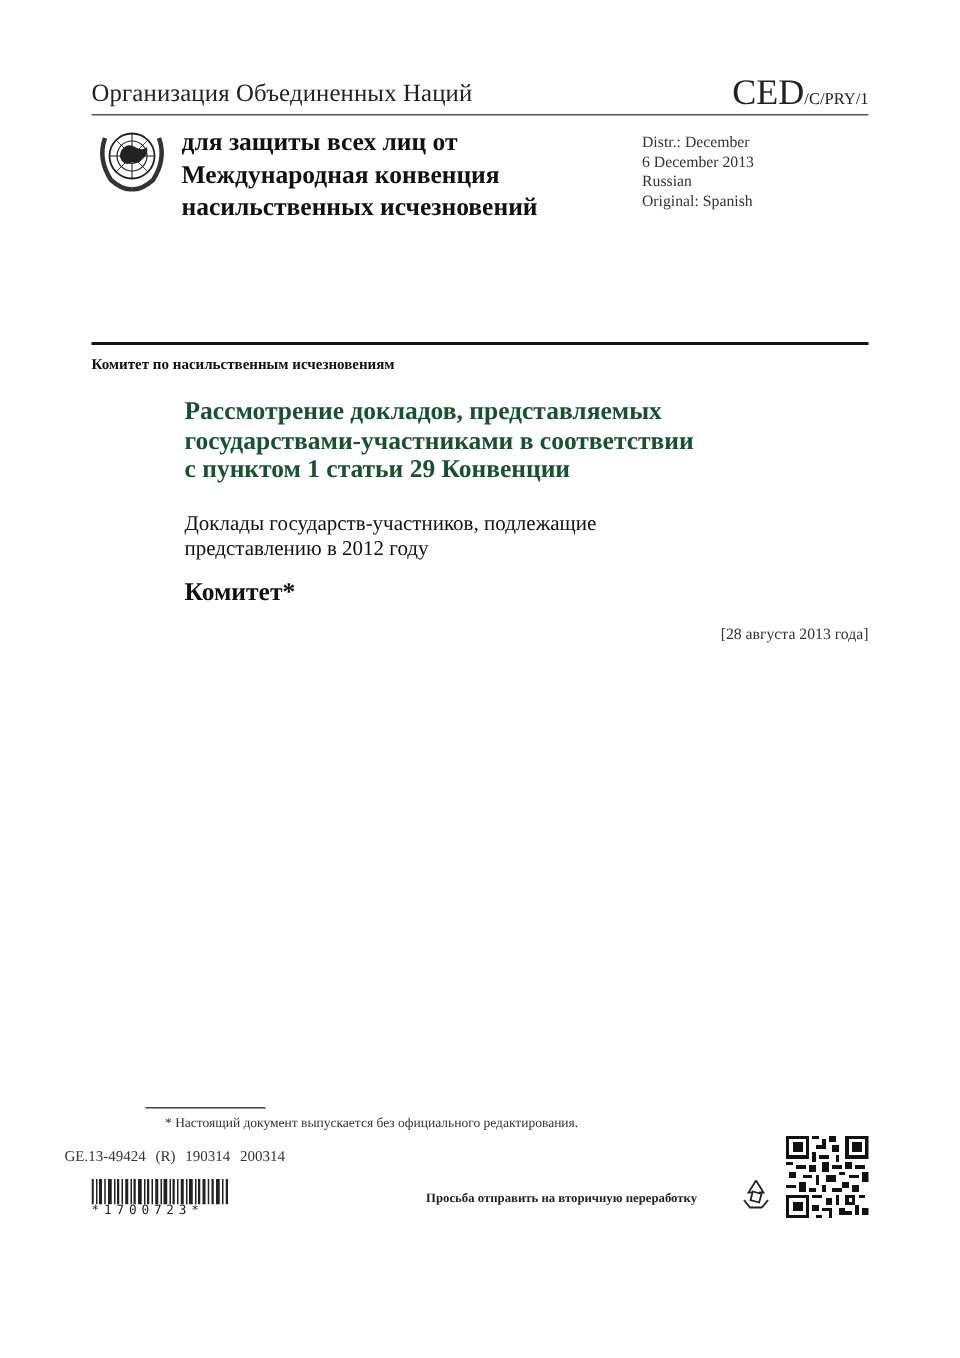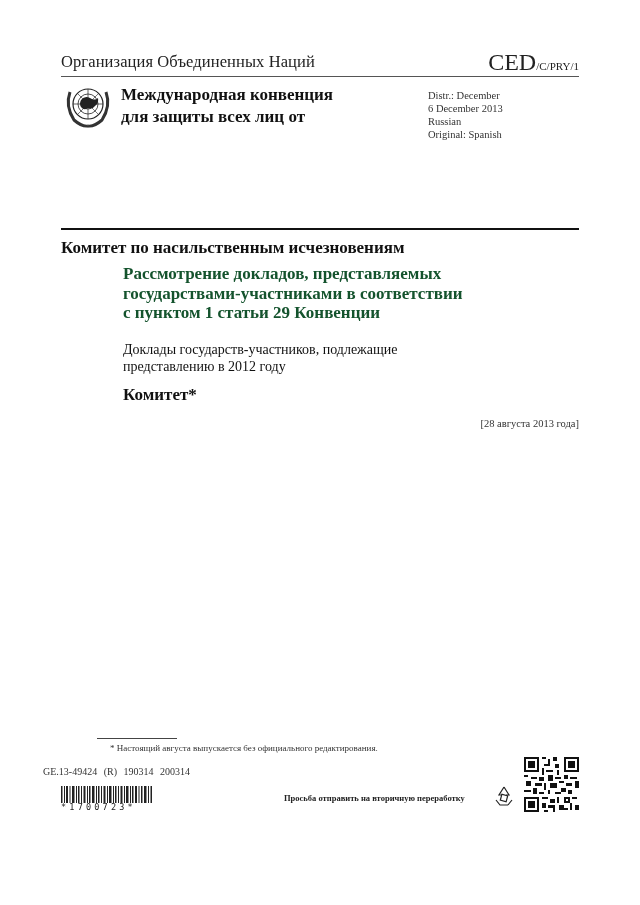--- a/index.html
+++ b/index.html
@@ -7,21 +7,21 @@
   .abs { position: absolute; }
   .org-name { left: 61px; top: 52px; font-size: 16.5px; color: #222; letter-spacing: 0.1px; }
   .symbol { right: 61px; top: 49px; white-space: nowrap; }
   .symbol .big { font-size: 24px; color: #222; }
   .symbol .small { font-size: 11px; color: #222; }
   .rule-top { left: 61px; top: 76px; width: 518px; height: 0; border-top: 1.5px solid #555; }
   .emblem { left: 62px; top: 80px; width: 52px; height: 52px; }
   .conv-title { left: 121px; top: 84px; font-size: 17px; font-weight: bold; line-height: 21.5px; color: #111; }
   .distr { left: 428px; top: 89px; font-size: 10.5px; line-height: 13px; color: #333; }
   .rule-thick { left: 61px; top: 228px; width: 518px; height: 0; border-top: 2.5px solid #111; }
-  .committee { left: 61px; top: 238px; font-size: 17px; font-weight: bold; color: #111; }
+  .committee { left: 61px; top: 238px; font-size: 10px; font-weight: bold; color: #111; }
   .main-heading { left: 123px; top: 264px; font-size: 17px; font-weight: bold; line-height: 19.5px; color: #14532d; }
   .sub-heading { left: 123px; top: 342px; font-size: 14px; font-weight: normal; line-height: 16.5px; color: #111; }
   .country { left: 123px; top: 385px; font-size: 17px; font-weight: bold; color: #111; }
   .date { right: 61px; top: 418px; font-size: 10.5px; color: #333; }
   .fn-rule { left: 97px; top: 738px; width: 80px; border-top: 1px solid #444; }
   .footnote { left: 110px; top: 743px; font-size: 9px; color: #333; }
   .job-number { left: 43px; top: 766px; font-size: 10px; color: #333; word-spacing: 4px; }
   .barcode { left: 61px; top: 786px; width: 92px; height: 17px; }
   .barcode-text { left: 61px; top: 802px; font-size: 8.5px; font-family: "DejaVu Sans Mono", monospace; letter-spacing: 3.2px; color: #222; }
   .recycle-text { left: 284px; top: 793px; font-size: 8.5px; font-weight: bold; color: #222; }
@@ -46,22 +46,23 @@
     <line x1="11" y1="24" x2="41" y2="24" stroke-width="0.7"></line>
     <line x1="15.5" y1="13.5" x2="36.5" y2="34.5" stroke-width="0.6"></line>
     <line x1="36.5" y1="13.5" x2="15.5" y2="34.5" stroke-width="0.6"></line>
     <path d="M8 12 Q3 26 12 40 Q20 47 26 46" stroke-width="3" stroke="#333"></path>
     <path d="M44 12 Q49 26 40 40 Q32 47 26 46" stroke-width="3" stroke="#333"></path>
   </g>
   <path d="M19 20 q4 -5 9 -2 q5 3 8 0 q1 5 -3 8 q-3 4 -7 2 q-4 3 -7 -1 q-2 -3 0 -7z" fill="#222"></path>
 </svg>
 
 <div class="abs conv-title">
+  <div>для защиты всех лиц от</div>
   <div>Международная конвенция</div>
-  <div>для защиты всех лиц от</div>
+  <div>насильственных исчезновений</div>
 </div>
 
 <div class="abs distr">
   <div>Distr.: December</div>
   <div>6 December 2013</div>
   <div>Russian</div>
   <div>Original: Spanish</div>
 </div>
 
 <div class="abs rule-thick"></div>
@@ -77,21 +78,21 @@
 <div class="abs sub-heading">
   <div>Доклады государств-участников, подлежащие</div>
   <div>представлению в 2012 году</div>
 </div>
 
 <div class="abs country">Комитет*</div>
 
 <div class="abs date">[28 августа 2013 года]</div>
 
 <div class="abs fn-rule"></div>
-<div class="abs footnote">*  Настоящий августа выпускается без официального редактирования.</div>
+<div class="abs footnote">*  Настоящий документ выпускается без официального редактирования.</div>
 
 <div class="abs job-number">GE.13-49424   (R)    190314    200314</div>
 
 <svg class="abs barcode" viewBox="0 0 92 17" preserveAspectRatio="none">
   <g fill="#222">
     <rect x="0" y="0" width="1.5" height="17"></rect>
       <rect x="3" y="0" width="1" height="17"></rect>
       <rect x="5" y="0" width="2" height="17"></rect>
     <rect x="8.5" y="0" width="1" height="17"></rect>
       <rect x="11" y="0" width="2.5" height="17"></rect>

